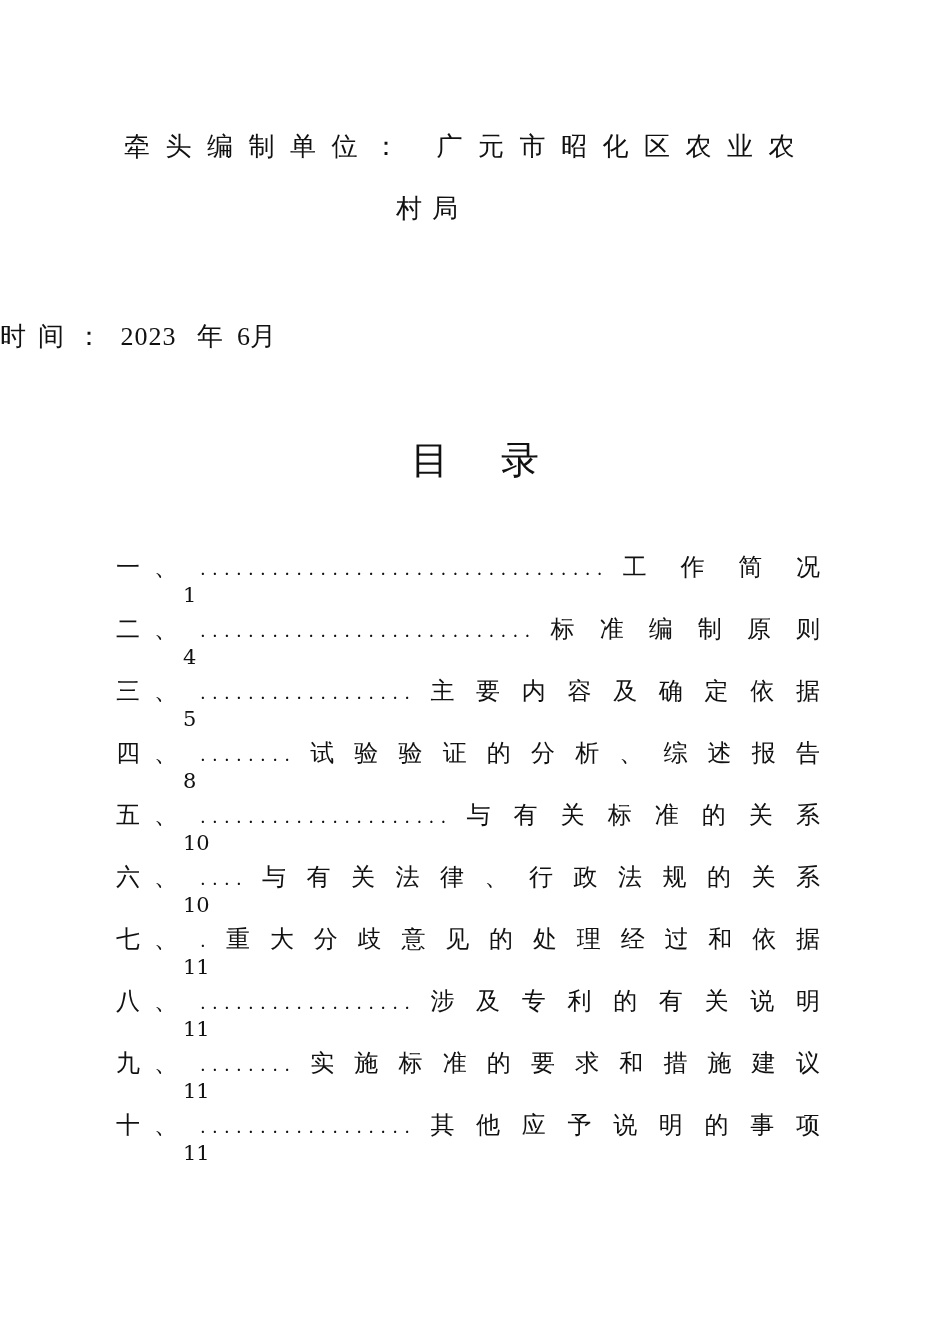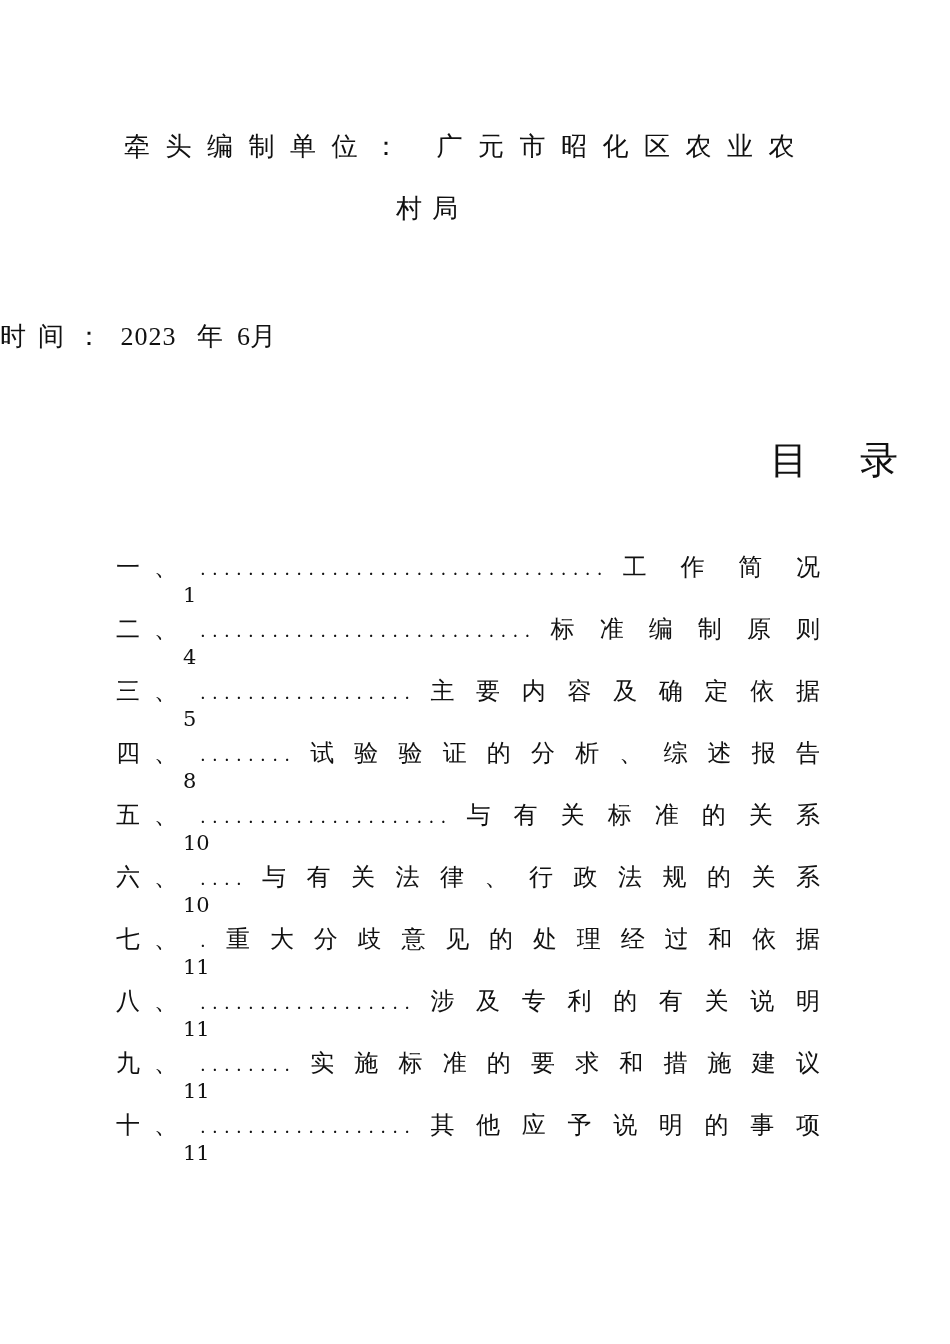--- a/index.html
+++ b/index.html
@@ -43,21 +43,21 @@
       margin-top: 36px;
     }
     #date-line .lbl { letter-spacing: 12px; }
     #date-line .num { letter-spacing: 1px; }
 
     #toc-title {
       position: absolute;
       top: 438px;
       left: 0;
       width: 950px;
-      text-align: right;
+      text-align: center;
       font-size: 38px;
       line-height: 44px;
       letter-spacing: 52px;
       text-indent: 52px;
     }
 
     .toc-entry {
       position: absolute;
       left: 116px;
       width: 704px;

